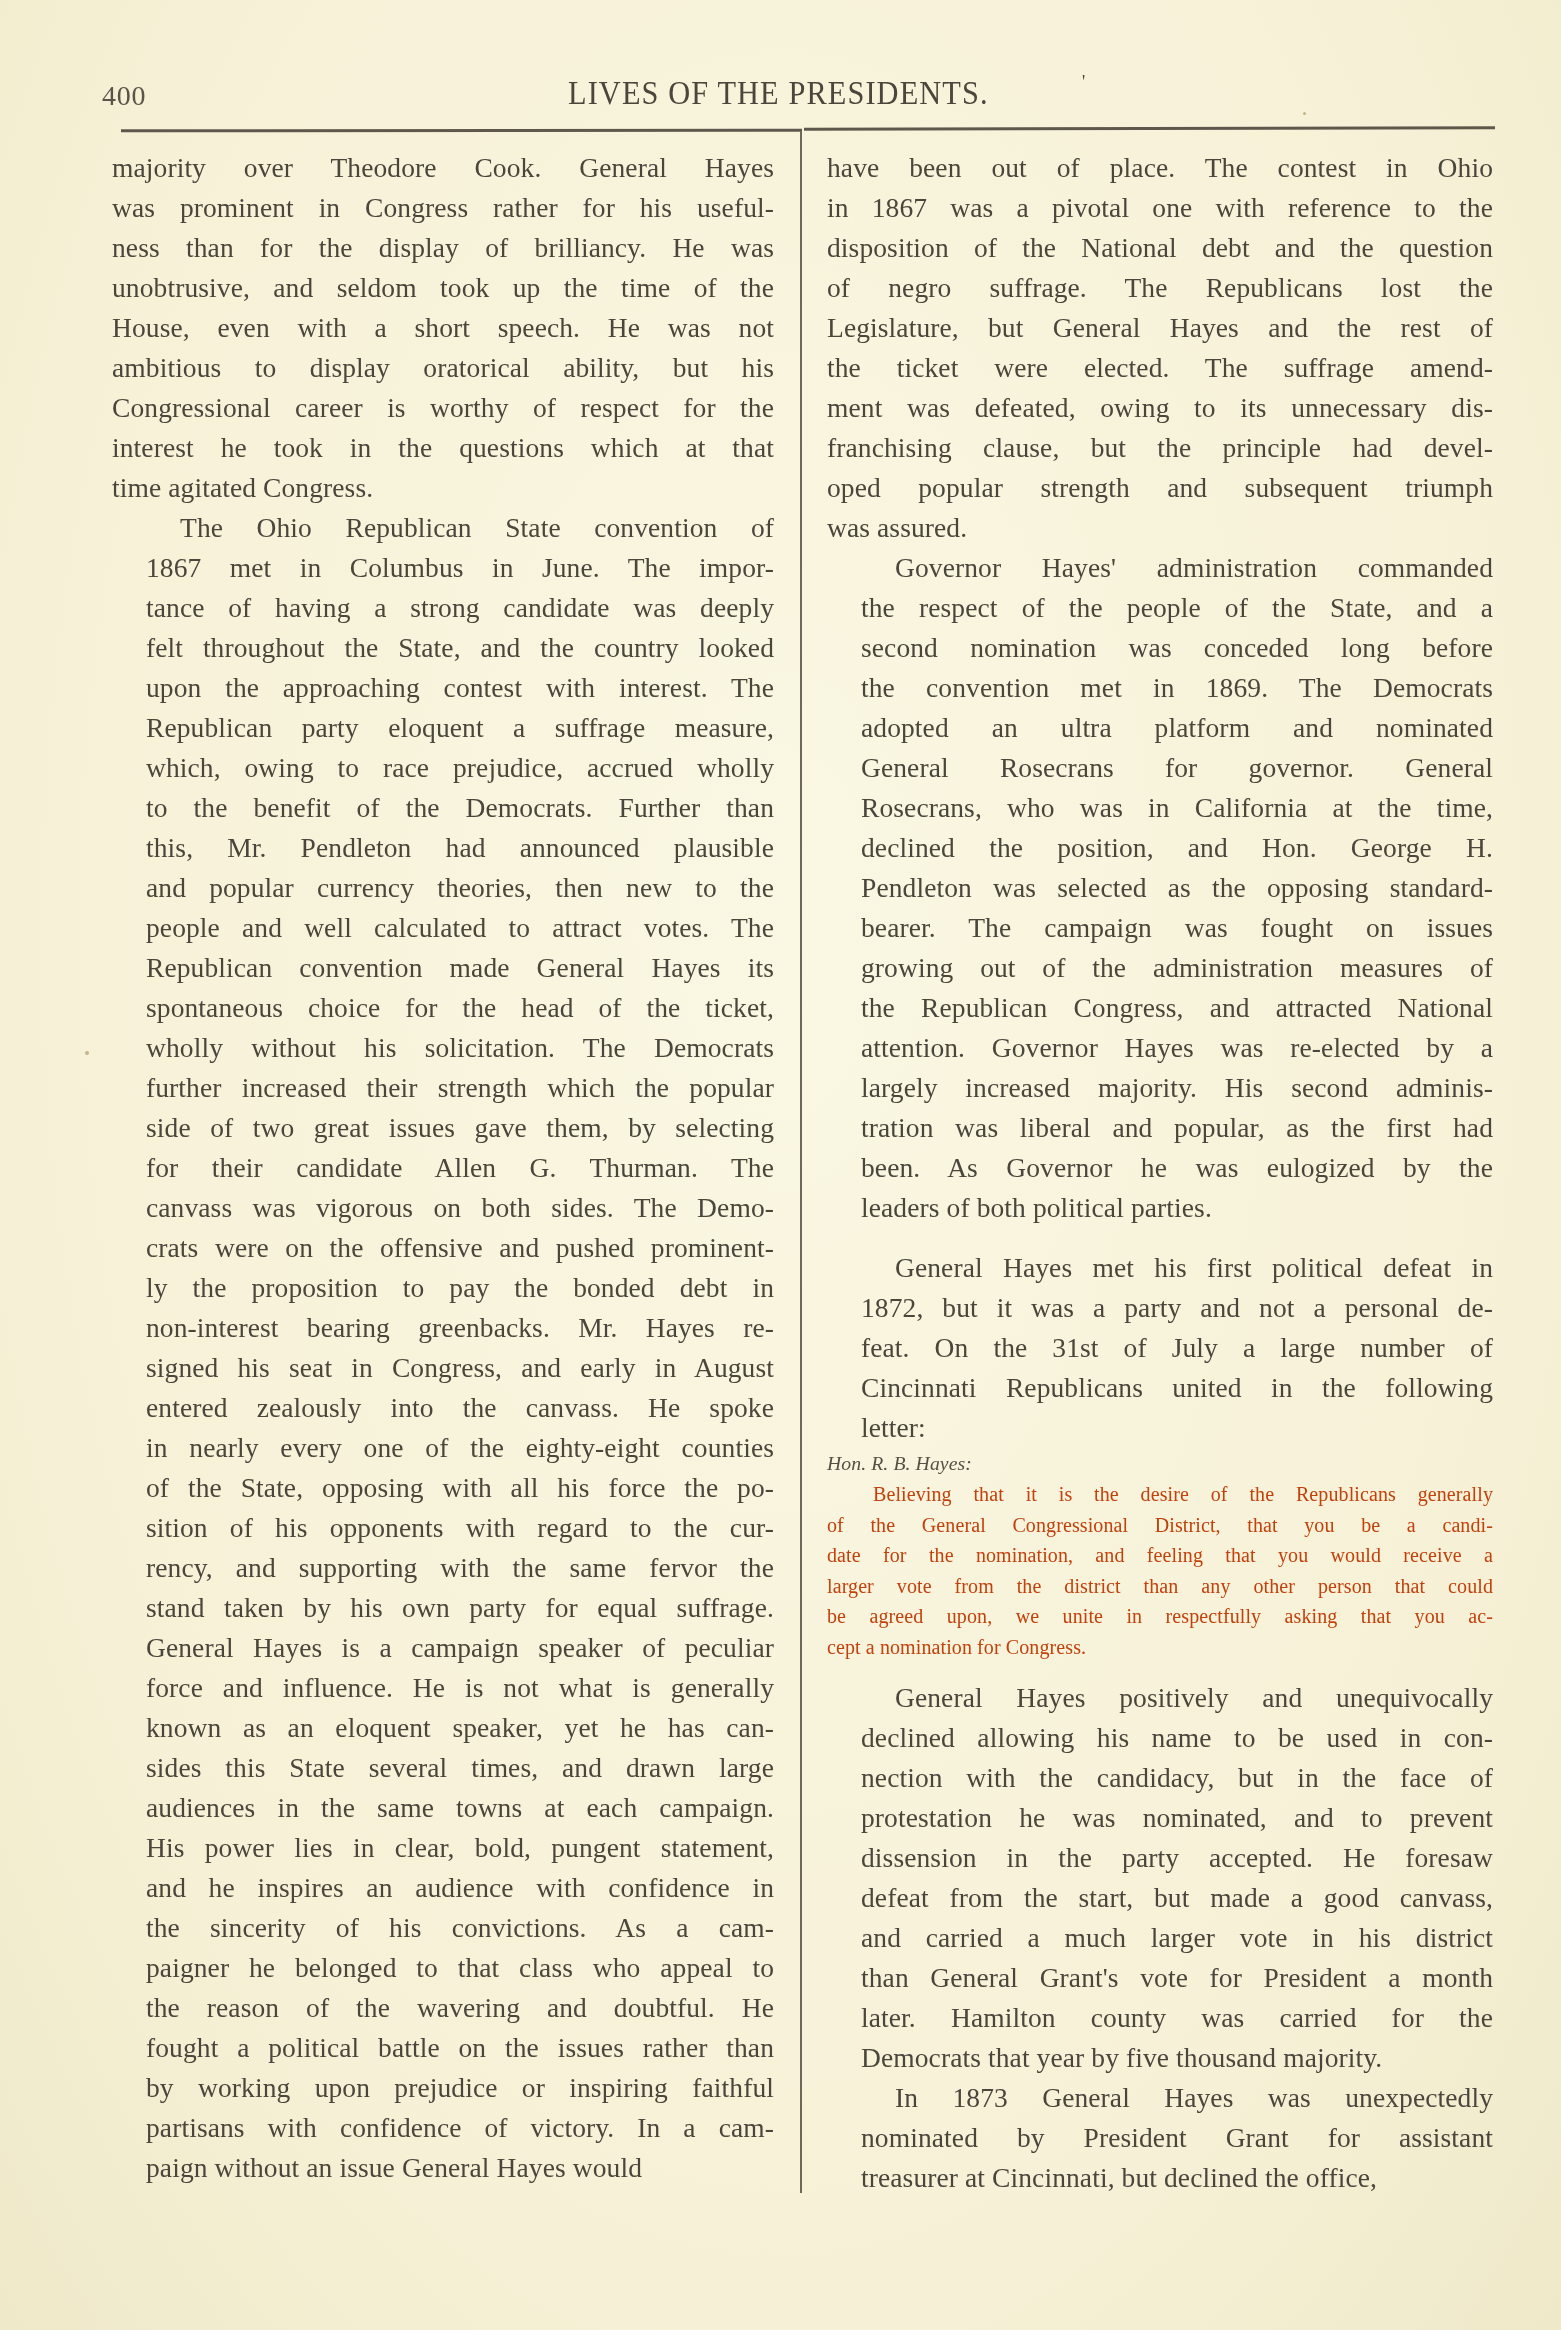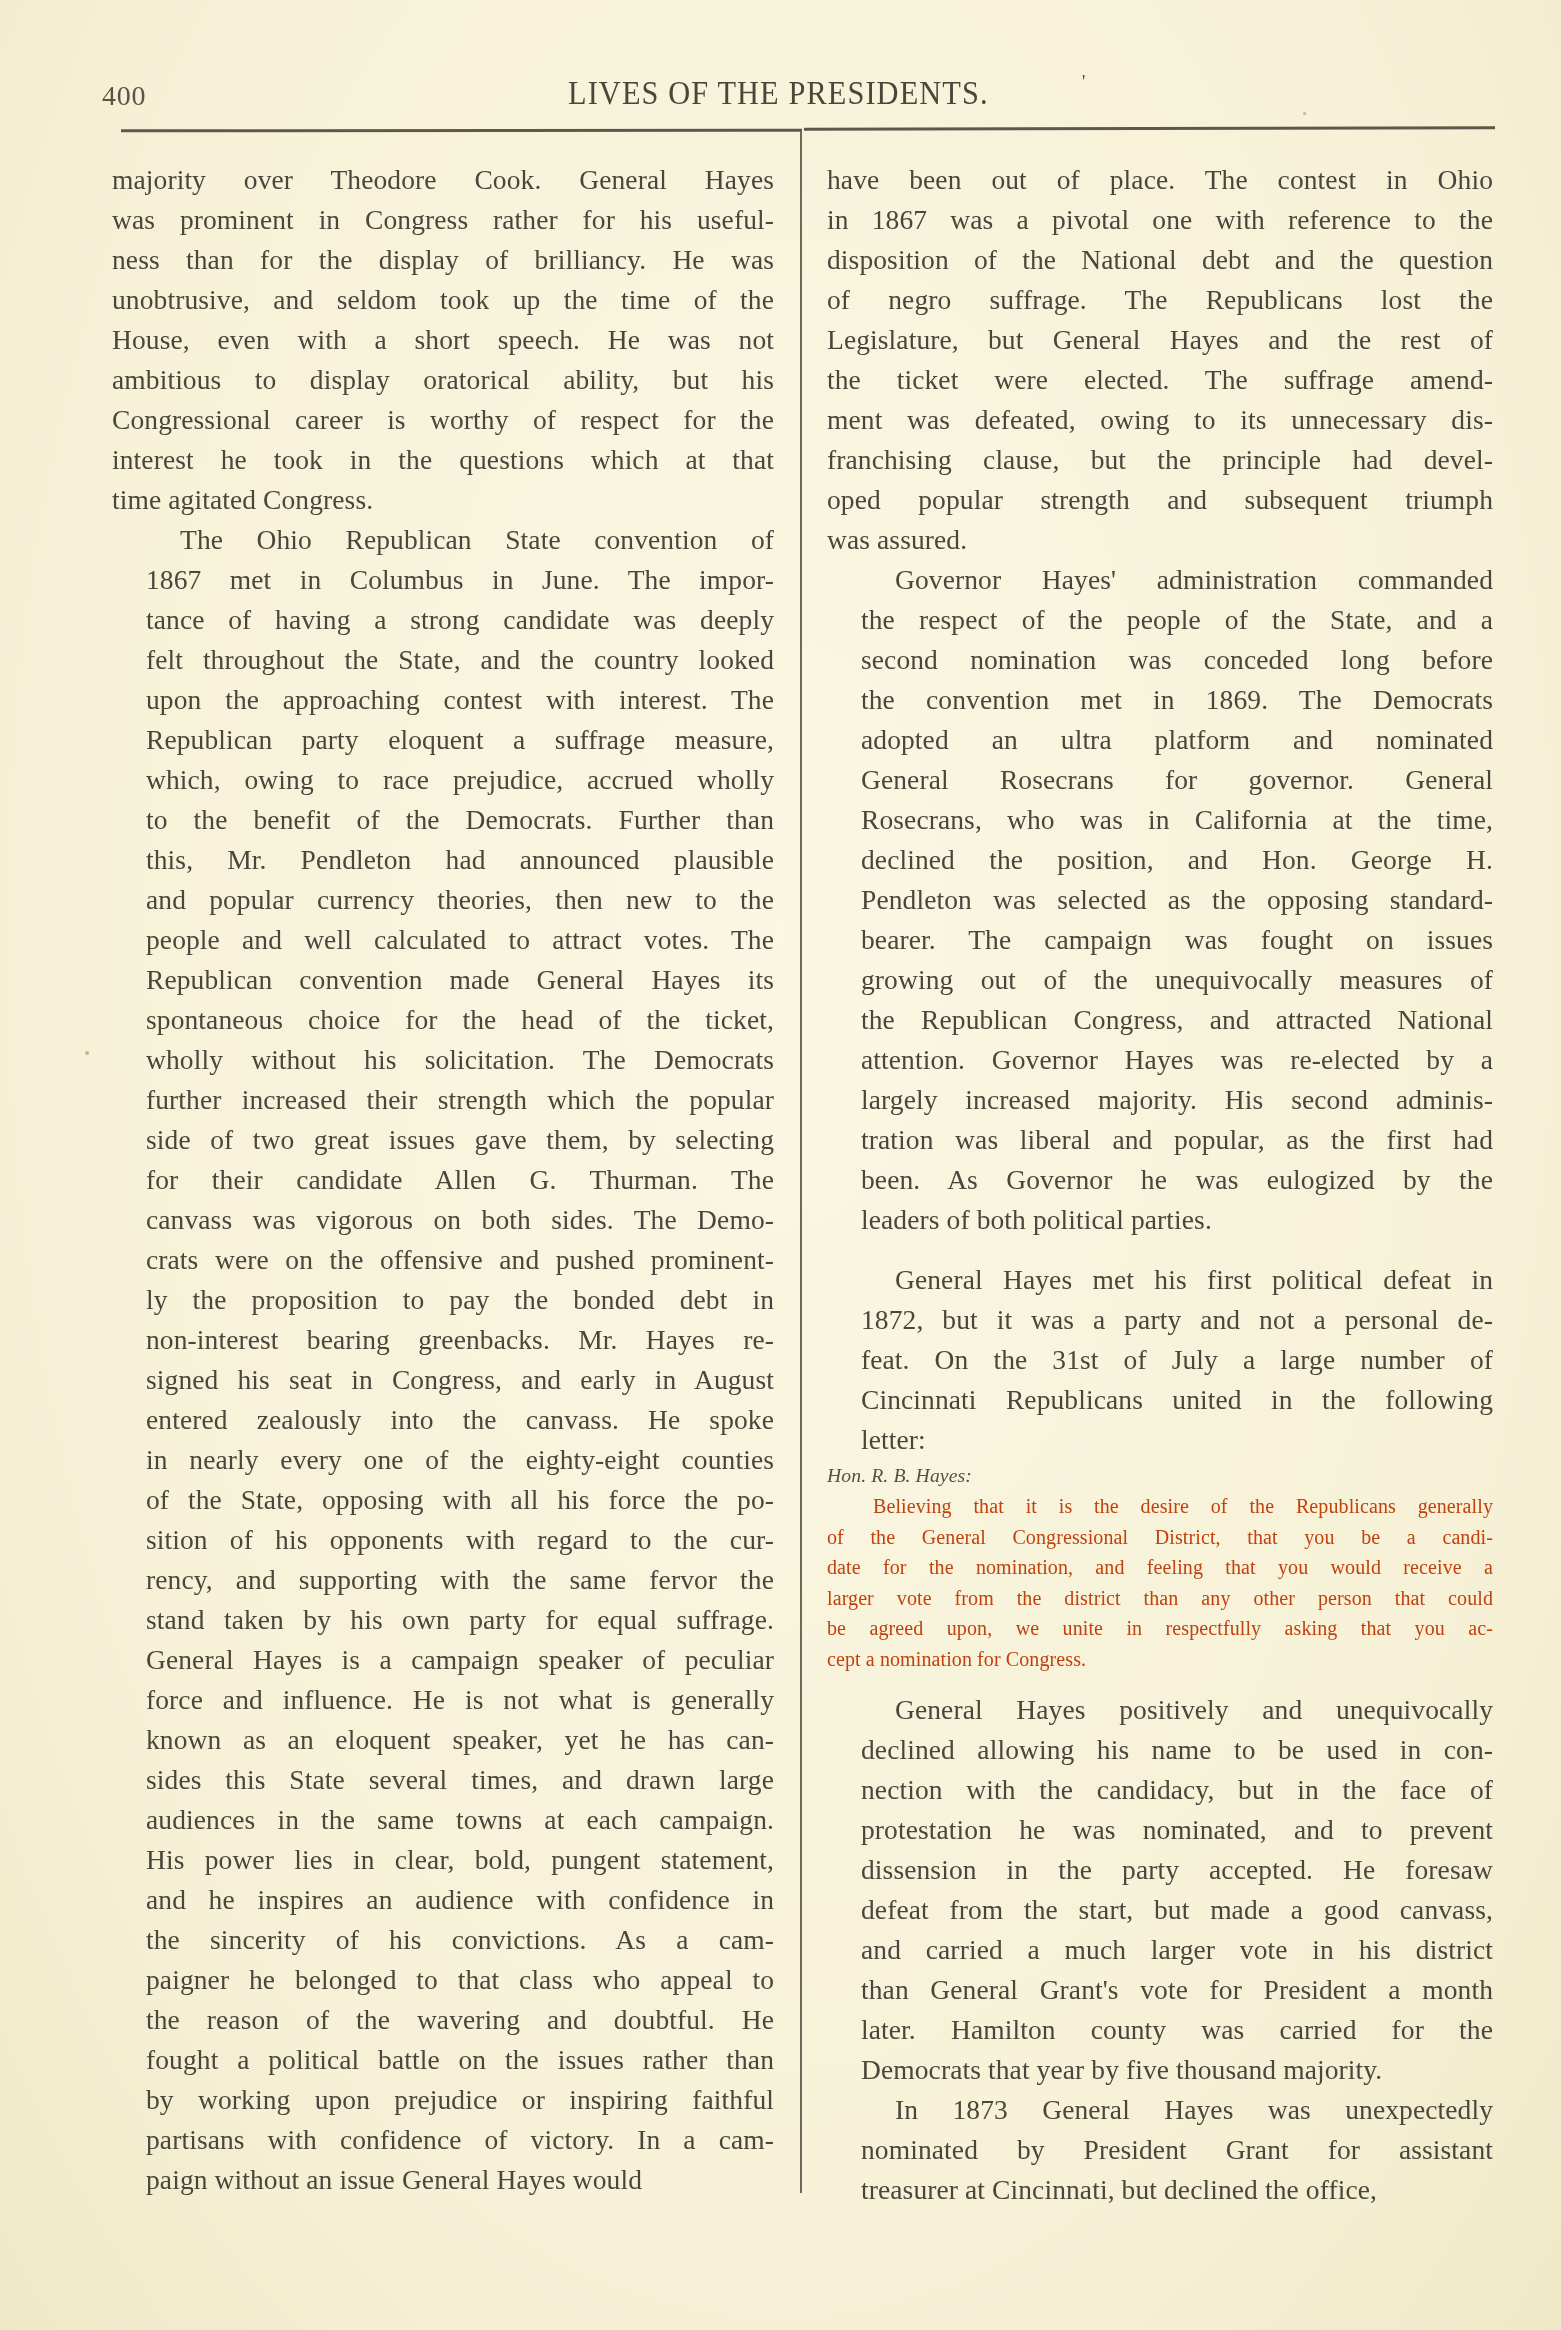--- a/index.html
+++ b/index.html
@@ -33,21 +33,21 @@
     }
     .rule-right {
       position: absolute; left: 804px; top: 127px; width: 691px; height: 2.5px;
       background: #5e584c; transform: rotate(-0.12deg);
     }
     .column-divider {
       position: absolute; left: 800px; top: 131px; width: 1.6px; height: 2062px;
       background: #6e685a;
     }
     .column {
-      position: absolute; top: 160px;
+      position: absolute; top: 148px;
       font-size: 27.5px; line-height: 40px;
       text-align: justify; color: #4a463c;
       letter-spacing: 0.1px;
     }
     .col-left { left: 112px; width: 662px; }
     .col-right { left: 827px; width: 666px; }
     .para { margin: 0; text-indent: 0; }
     .para.indent { text-indent: 34px; }
     .line { display: block; text-align: justify; text-align-last: justify; white-space: nowrap; }
     .line.last { text-align-last: left; }
@@ -152,21 +152,21 @@
       <span class="line" style="padding-left: 34px;">Governor Hayes' administration commanded</span>
       <span class="line">the respect of the people of the State, and a</span>
       <span class="line">second nomination was conceded long before</span>
       <span class="line">the convention met in 1869.  The Democrats</span>
       <span class="line">adopted an ultra platform and nominated</span>
       <span class="line">General Rosecrans for governor.  General</span>
       <span class="line">Rosecrans, who was in California at the time,</span>
       <span class="line">declined the position, and Hon. George H.</span>
       <span class="line">Pendleton was selected as the opposing standard-</span>
       <span class="line">bearer.  The campaign was fought on issues</span>
-      <span class="line">growing out of the unequivocally measures of</span>
+      <span class="line">growing out of the administration measures of</span>
       <span class="line">the Republican Congress, and attracted National</span>
       <span class="line">attention.  Governor Hayes was re-elected by a</span>
       <span class="line">largely increased majority.  His second adminis-</span>
       <span class="line">tration was liberal and popular, as the first had</span>
       <span class="line">been.  As Governor he was eulogized by the</span>
       <span class="line last">leaders of both political parties.</span>
     </p>
     <p class="para indent">
       <span class="line" style="padding-left: 34px; margin-top: 20px;">General Hayes met his first political defeat in</span>
       <span class="line">1872, but it was a party and not a personal de-</span>

